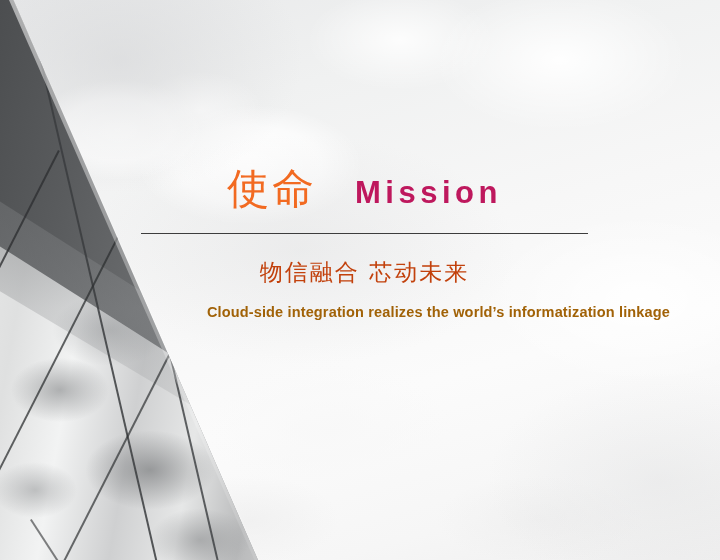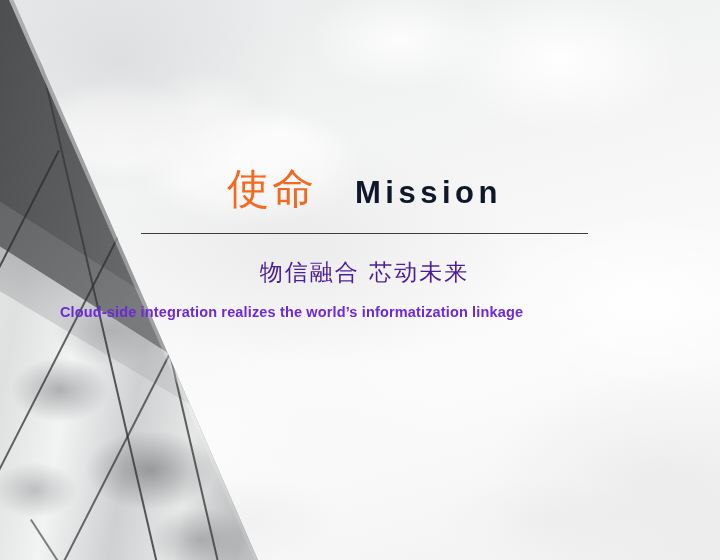--- a/index.html
+++ b/index.html
@@ -142,21 +142,21 @@
   }
   .title-cn {
     color: #f26a21;
     font-size: 42px;
     font-weight: 400;
     letter-spacing: 3px;
     line-height: 1;
     font-family: "DejaVu Sans", "Liberation Sans", sans-serif;
   }
   .title-en {
-    color: #0f172a;
+    color: #be185d;
     font-size: 31px;
     font-weight: 700;
     letter-spacing: 4.5px;
     line-height: 1;
     margin-left: 38px;
     font-family: "Liberation Sans", "DejaVu Sans", sans-serif;
   }
 
   .divider {
     position: absolute;
@@ -166,35 +166,35 @@
     height: 1px;
     background: #3d3d3d;
   }
 
   .subtitle {
     position: absolute;
     left: 141px;
     top: 258px;
     width: 447px;
     text-align: center;
-    color: #4c1d95;
+    color: #c2410c;
     font-size: 23px;
     font-weight: 400;
     letter-spacing: 2px;
     line-height: 1.3;
     font-family: "DejaVu Sans", "Liberation Sans", sans-serif;
   }
 
   .body-lines {
     position: absolute;
     left: 60px;
     top: 300px;
     width: 610px;
-    text-align: left;
-    color: #6d28d9;
+    text-align: right;
+    color: #a16207;
     font-size: 14.5px;
     font-weight: 600;
     line-height: 24px;
     letter-spacing: .15px;
     font-family: "Liberation Sans", "DejaVu Sans", sans-serif;
   }
   .body-lines div { white-space: nowrap; }
 </style>
 </head>
 <body>

